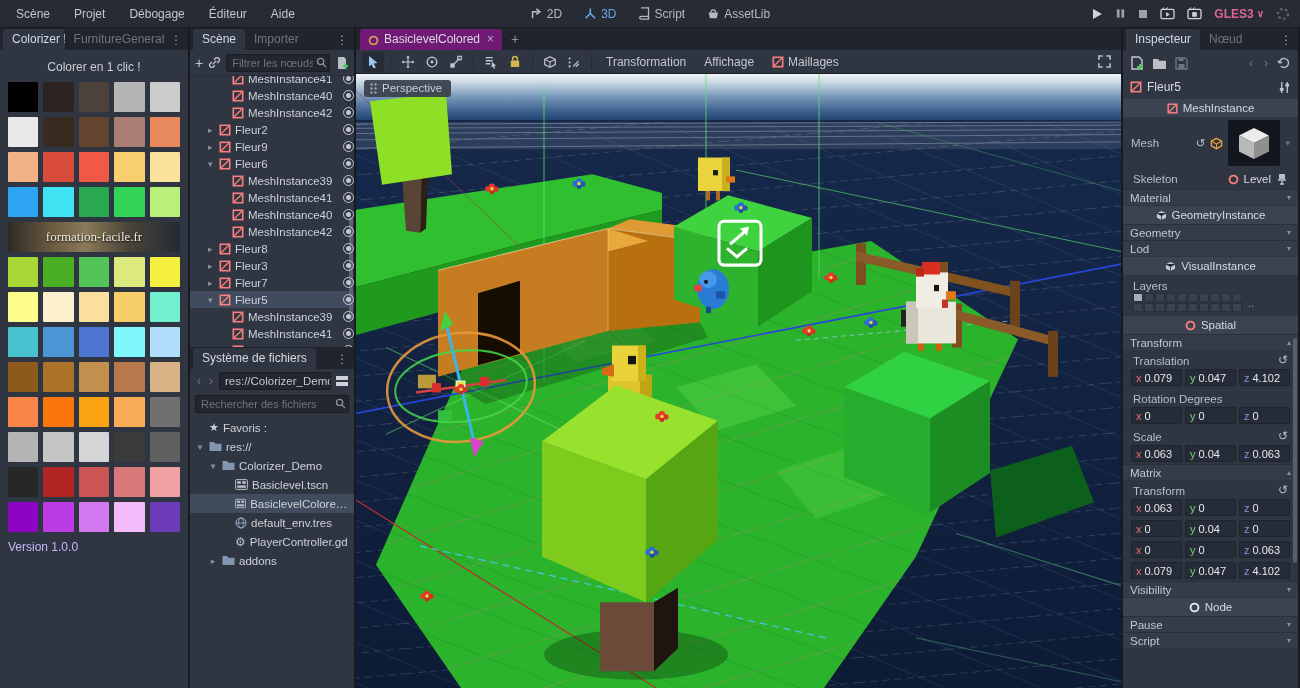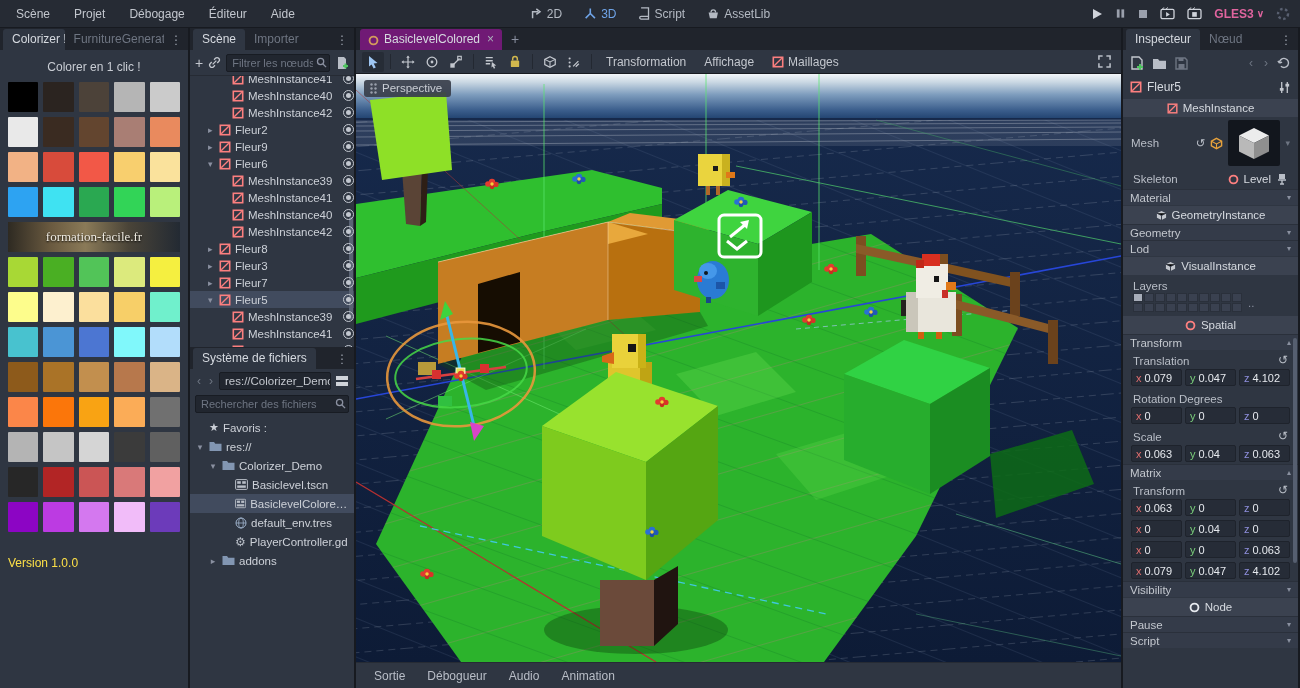--- a/index.html
+++ b/index.html
@@ -32,21 +32,21 @@
   .pmenu{margin-left:auto;color:#9aa0ac;padding:0 6px 3px;font-size:12px}
 
   
   .clz-body{padding:6px 8px 0;flex:1}
   .clz-title{text-align:center;margin:4px 0 8px;color:#c9cdd4}
   .palette{display:grid;grid-template-columns:repeat(5,1fr);gap:5px}
   .swatch{height:30px;border-radius:1px}
   .banner{height:30px;margin:5px 0;display:flex;align-items:center;justify-content:center;
     background:linear-gradient(90deg,#2e2a22,#6a5a40 25%,#8a7a58 45%,#4a4438 70%,#232a33);
     font-family:"Liberation Serif",serif;font-size:13px;color:#f0ece2;text-shadow:0 1px 2px #000}
-  .version{margin-top:24px;color:#fde047}
+  .version{margin-top:8px;color:#c4b5fd}
 
   
   .stoolbar{height:26px;background:#2f3642;display:flex;align-items:center;gap:5px;padding:0 5px;border-bottom:1px solid #262b34;flex:none}
   .tool-glyph{color:#c3c7ce;font-size:14px;line-height:1}
   .search-wrap{flex:1;position:relative;display:flex;align-items:center}
   .search-wrap input{width:100%;height:18px;background:#21262f;border:1px solid #181c23;border-radius:2px;color:#c3c7ce;font-size:11px;padding:0 16px 0 5px;font-family:"Liberation Sans",sans-serif}
   .search-wrap input::placeholder{color:#6e7582}
   .mag{position:absolute;right:3px;top:3px}
   .tree{flex:1;overflow:hidden;position:relative;padding-top:1px}
   .tree-row{height:17px;display:flex;align-items:center;font-size:11.5px;white-space:nowrap}
@@ -844,26 +844,20 @@
             <circle cx="5.5" cy="1.5" r="1.2" fill="#9aa0ac"></circle>
             <circle cx="1.5" cy="5.5" r="1.2" fill="#9aa0ac"></circle>
             <circle cx="5.5" cy="5.5" r="1.2" fill="#9aa0ac"></circle>
             <circle cx="1.5" cy="9.5" r="1.2" fill="#9aa0ac"></circle>
             <circle cx="5.5" cy="9.5" r="1.2" fill="#9aa0ac"></circle>
           </svg>
         <span>Perspective</span>
       </div>
     </div>
 
-    <div class="vbottom">
-      <span class="vb-item">Sortie</span>
-      <span class="vb-item">Débogueur</span>
-      <span class="vb-item">Audio</span>
-      <span class="vb-item">Animation</span>
-    </div>
   </div>
 
   <div class="col col-insp">
     <div class="ptabs">
       <span class="ptab active">Inspecteur</span>
       <span class="ptab">Nœud</span>
       <span class="pmenu">⋮</span>
     </div>
     <div class="itoolbar">
       <svg width="14" height="15" viewBox="0 0 14 15">

